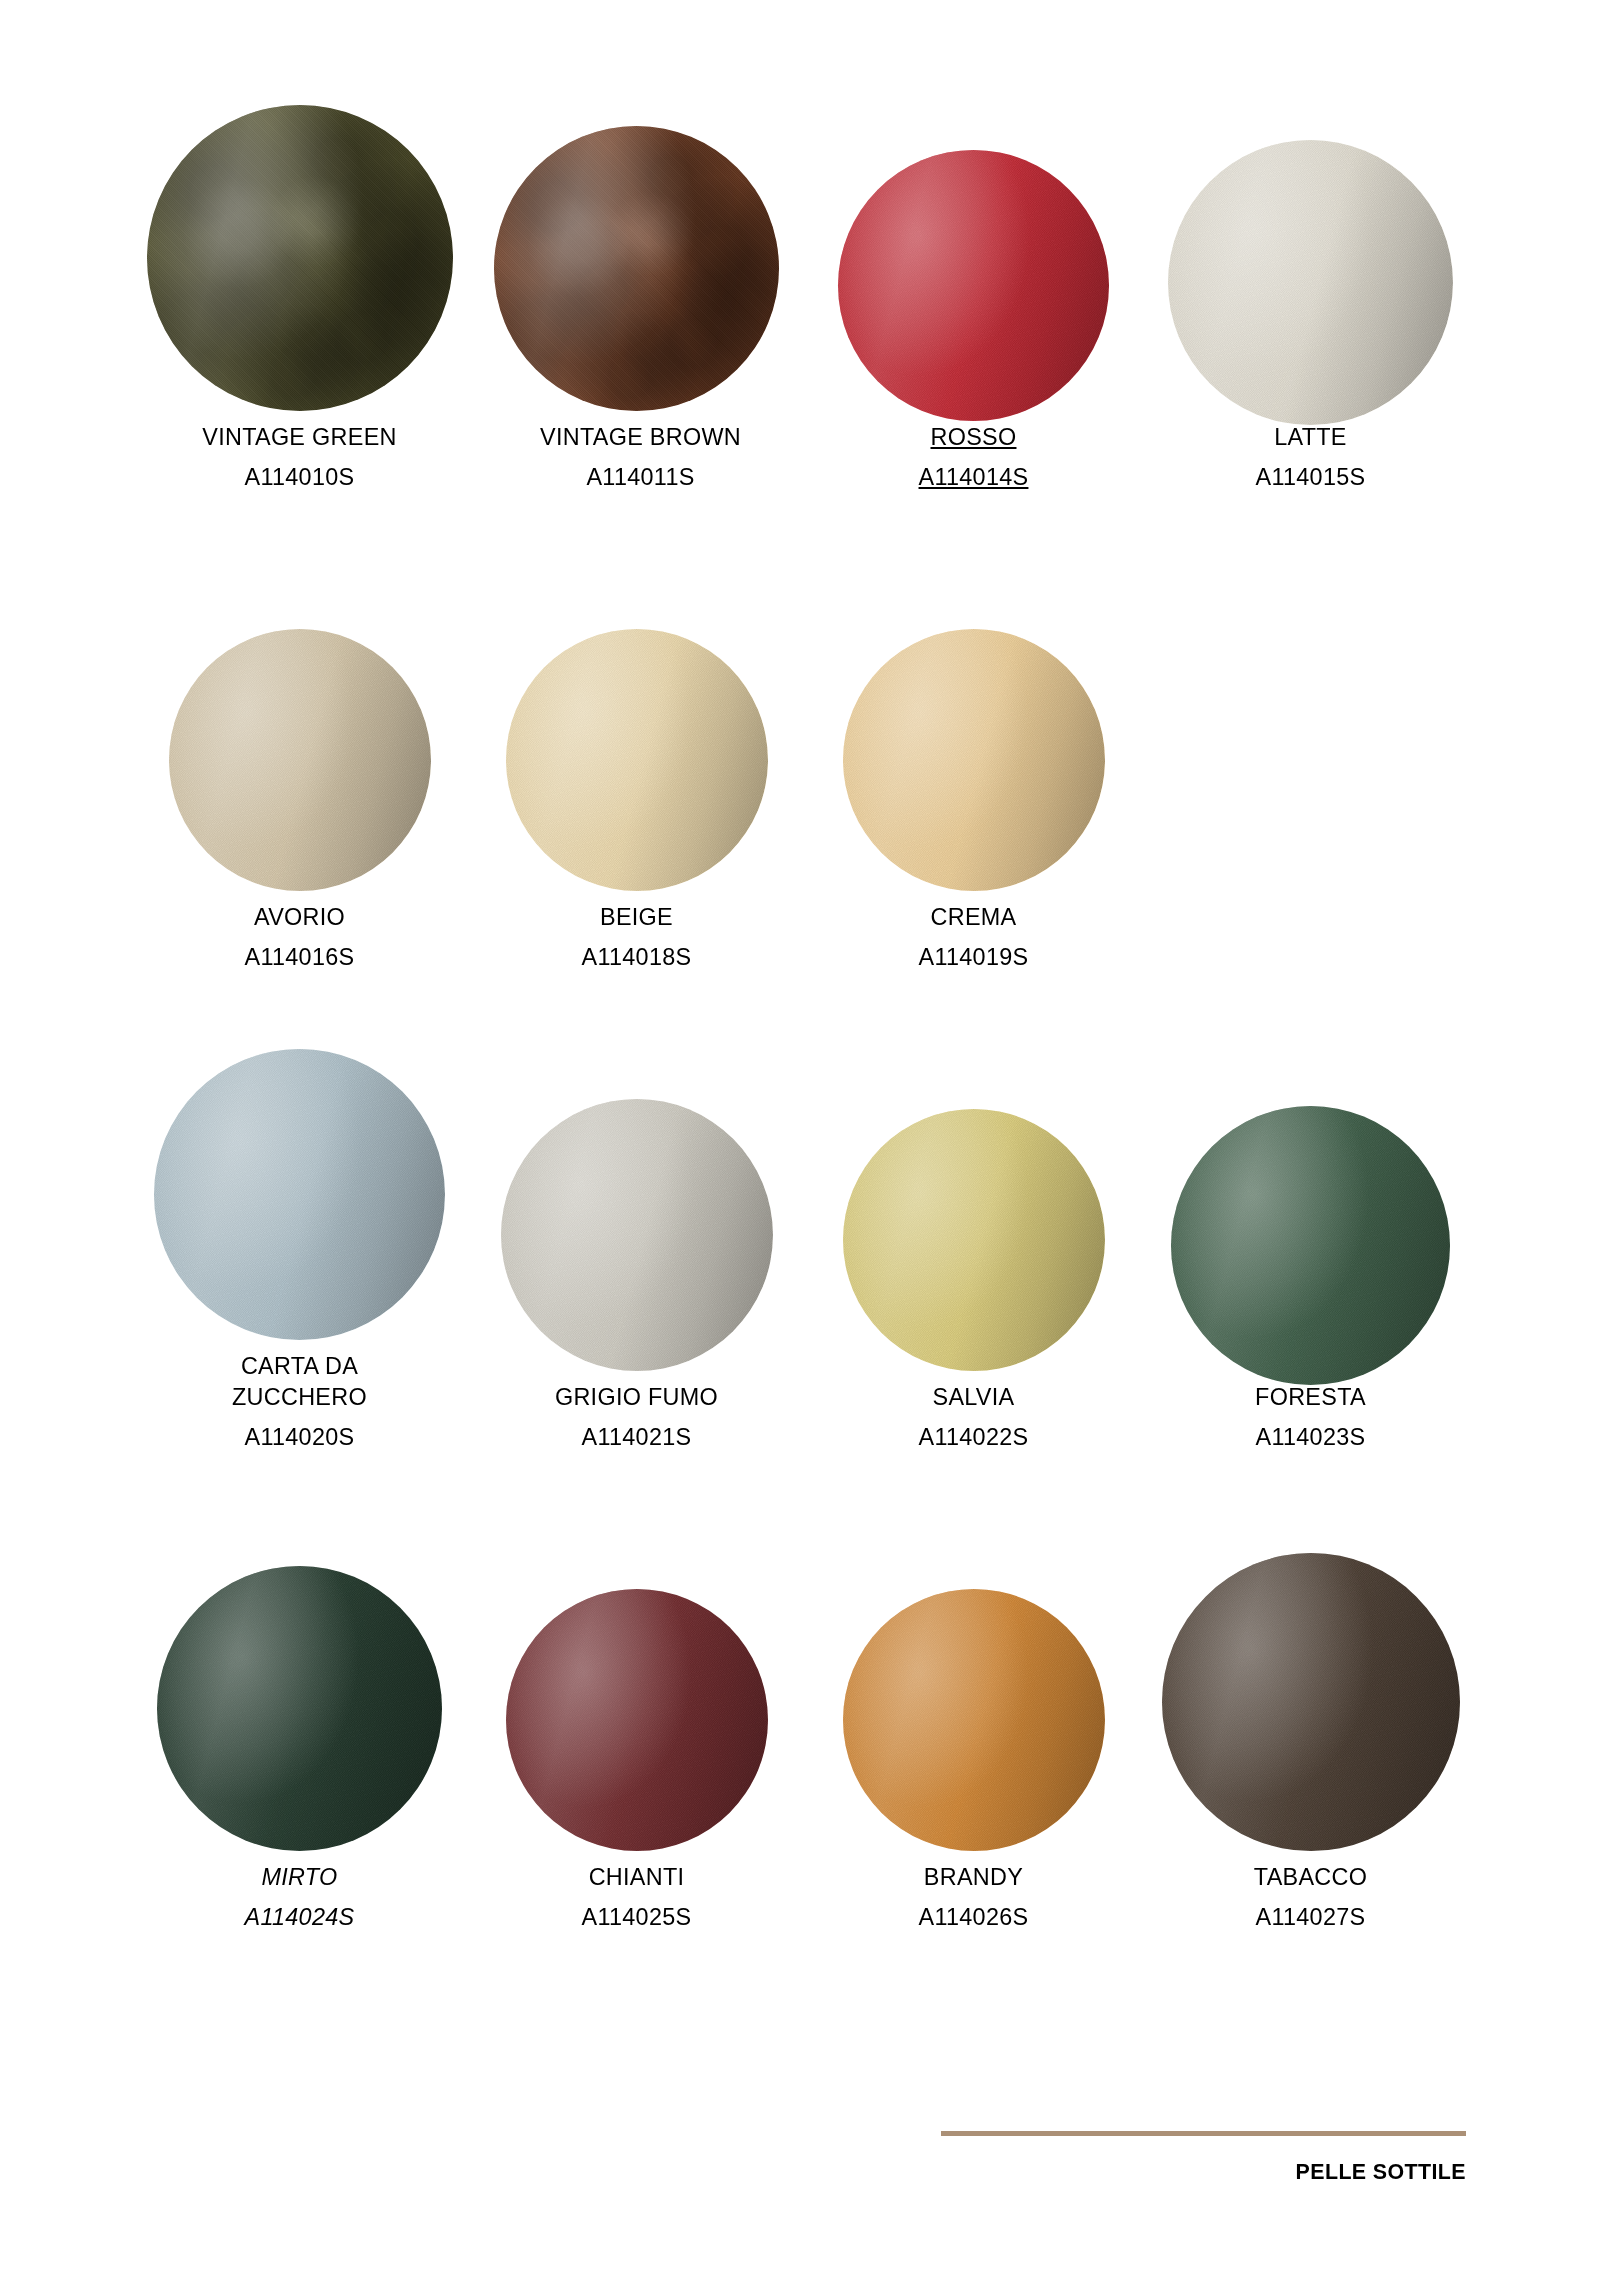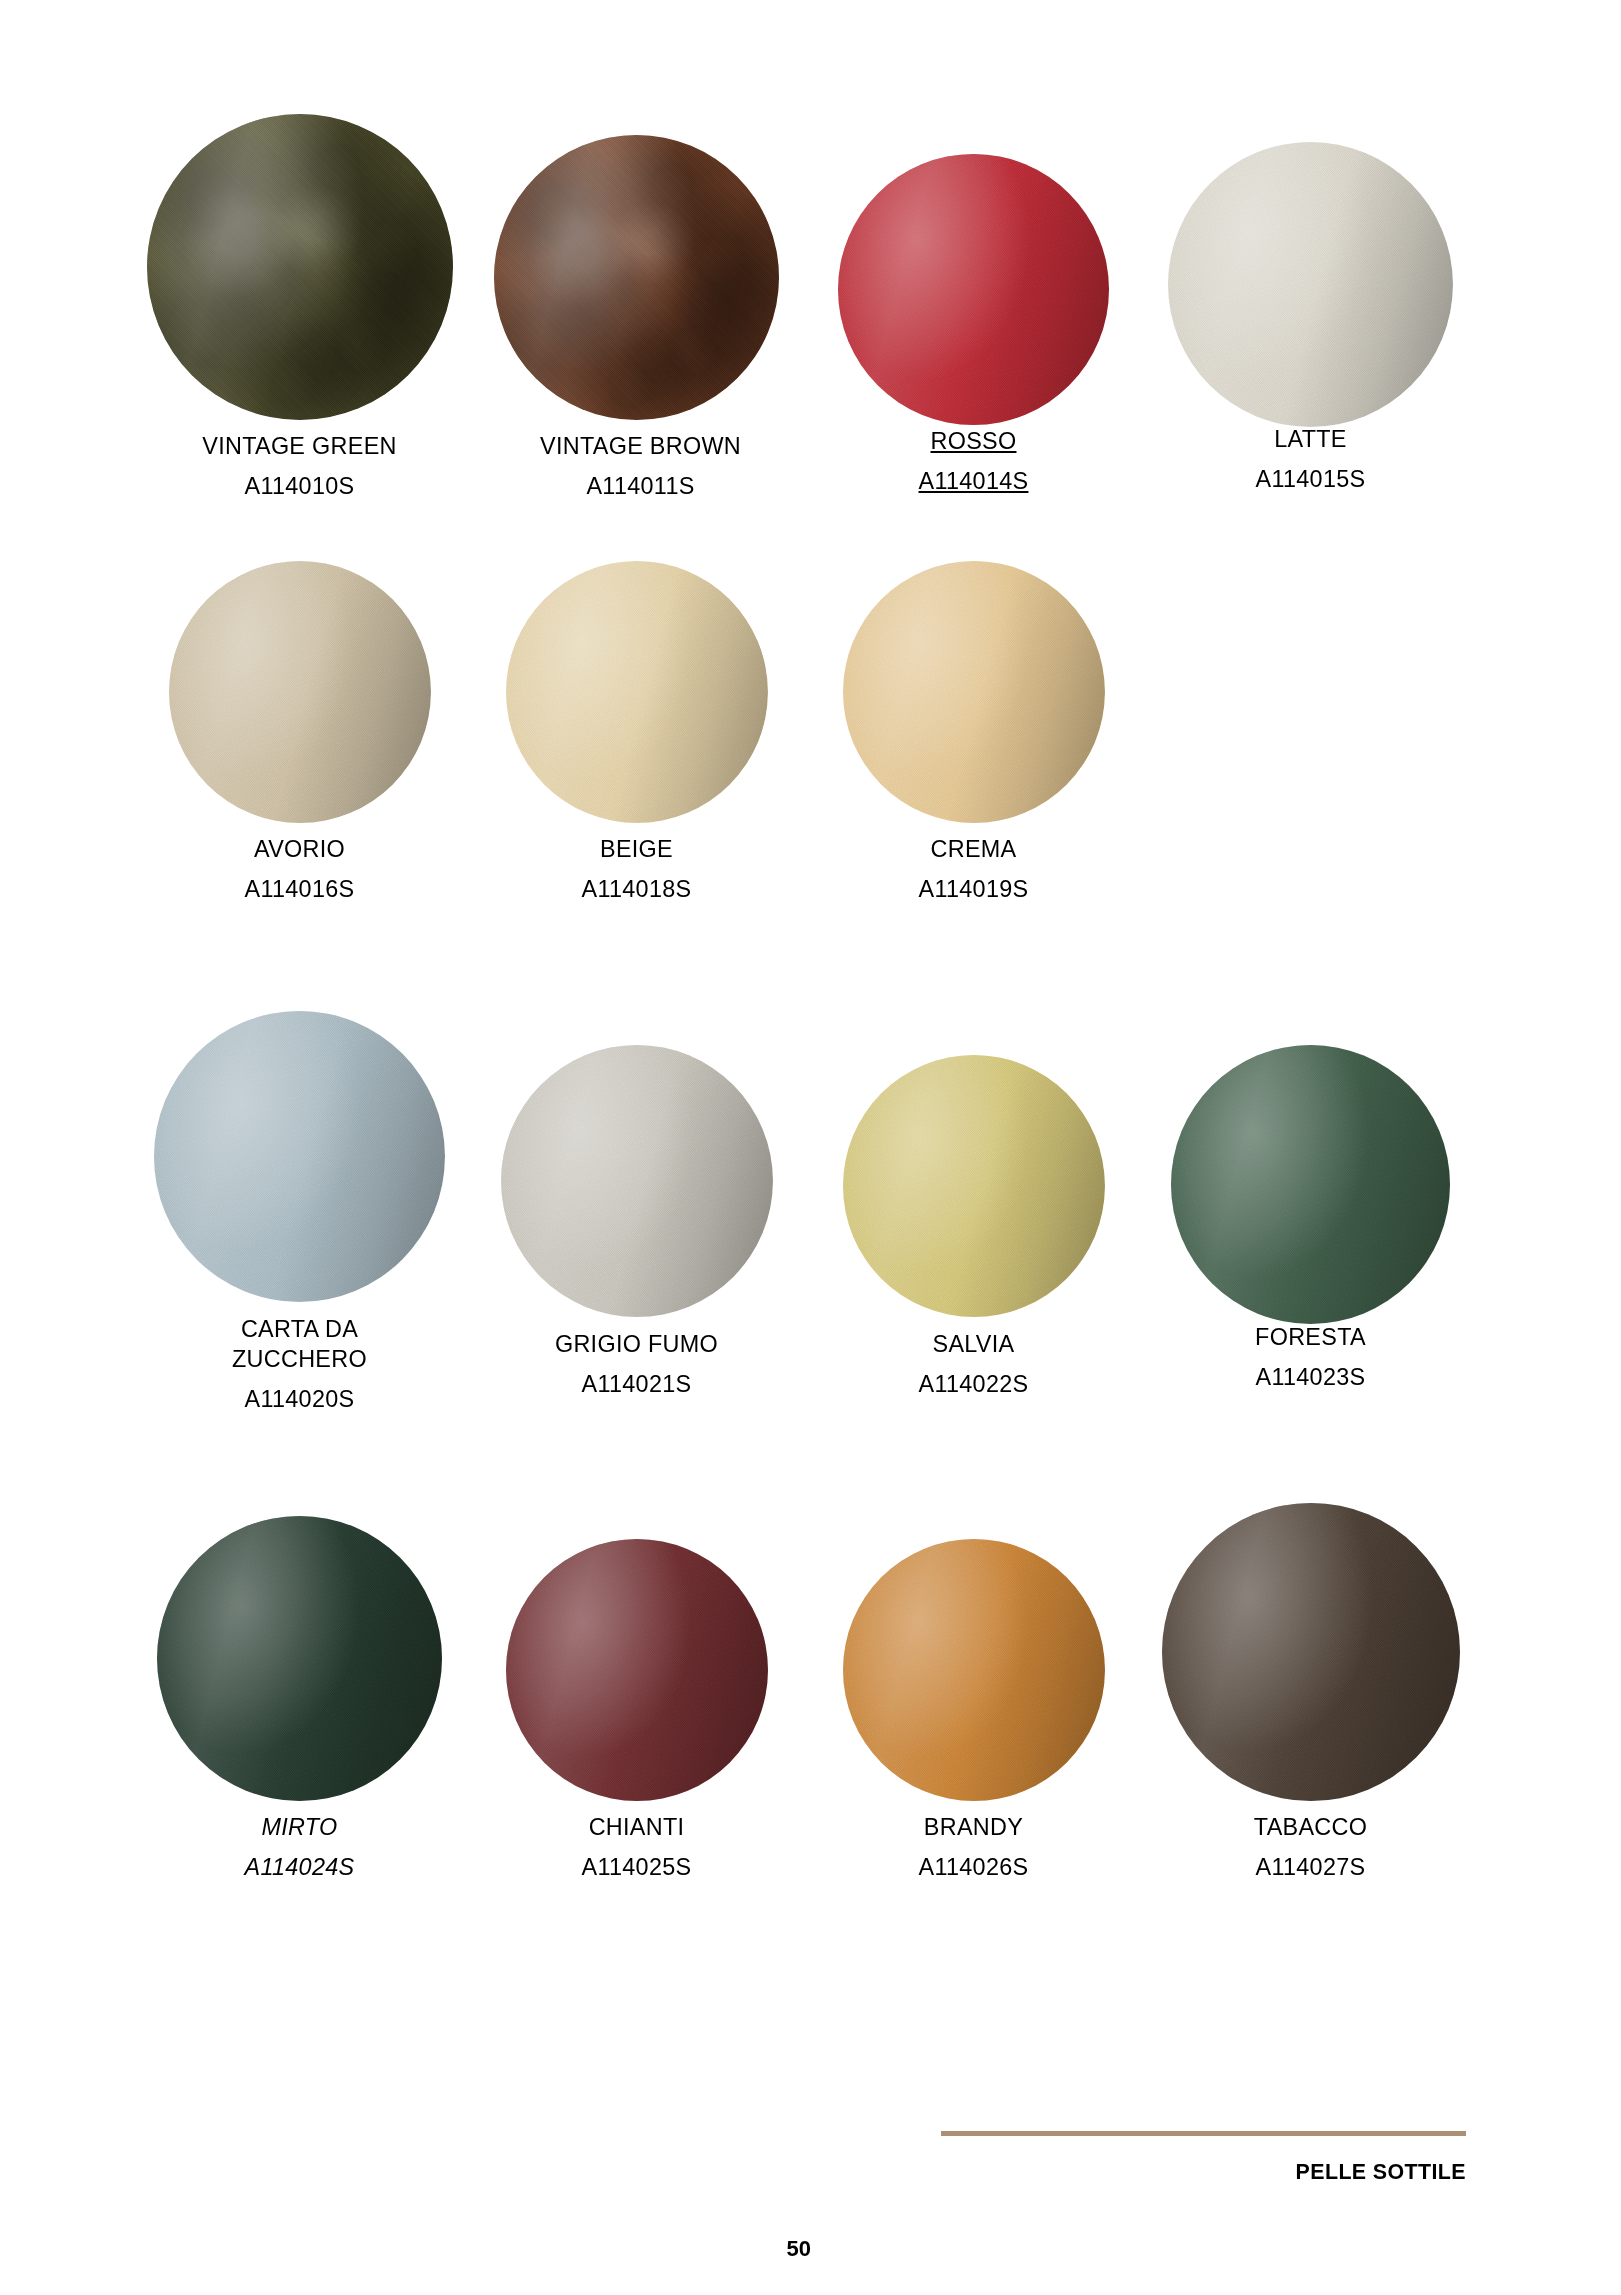--- a/index.html
+++ b/index.html
@@ -26,21 +26,21 @@
   .grid {
     position: absolute;
     left: 131px;
     top: 123px;
     width: 1388px;
   }
 
   .row {
     display: flex;
     width: 1349px;
-    align-items: center;
+    align-items: flex-end;
   }
   .row-1 { height: 370px; }
   .row-2 { height: 480px; }
   .row-3 { height: 480px; }
   .row-4 { height: 480px; }
 
   .cell {
     width: 337px;
     display: flex;
     flex-direction: column;
@@ -305,16 +305,15 @@
           <p class="sw-name">TABACCO</p>
           <p class="sw-code">A114027S</p>
         </div>
       </div>
     </div>
 
   </div>
 
   <div class="footer-rule"></div>
   <div class="footer-label">PELLE SOTTILE</div>
-  <div class="page-number">50</div>
 
 </div>
 
 
 </body></html>

